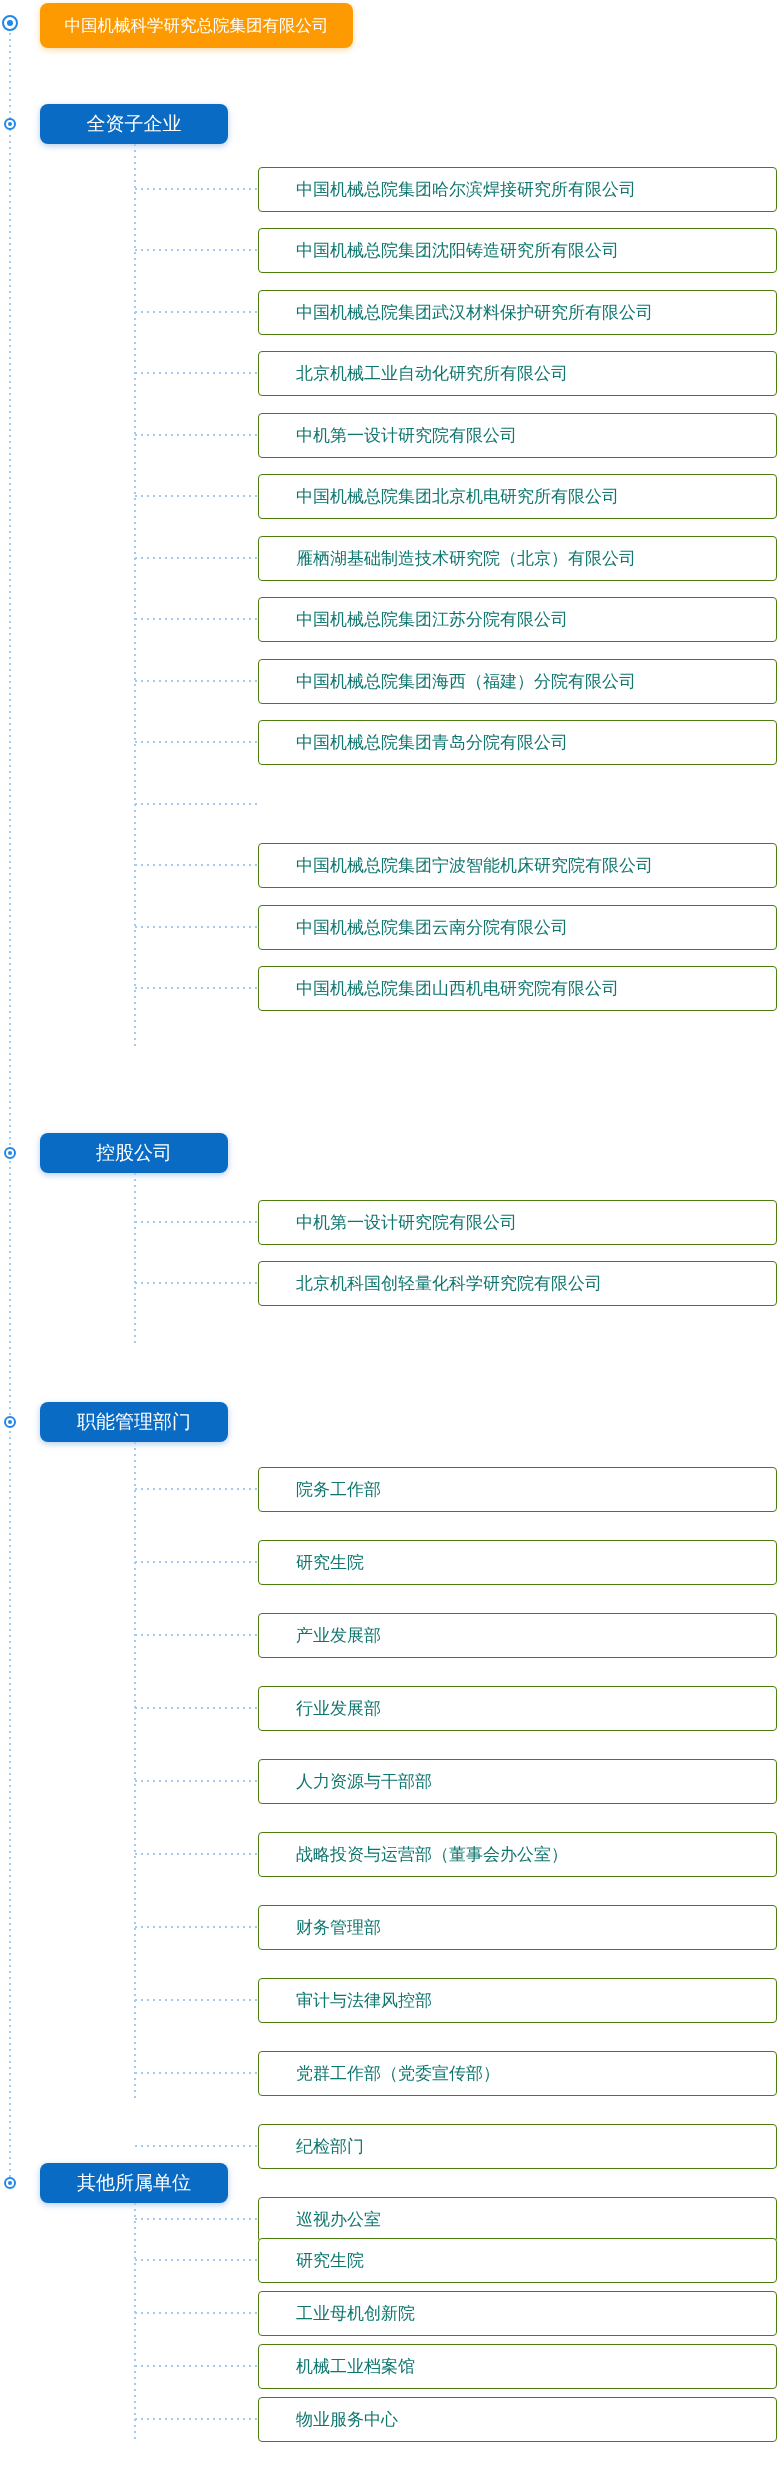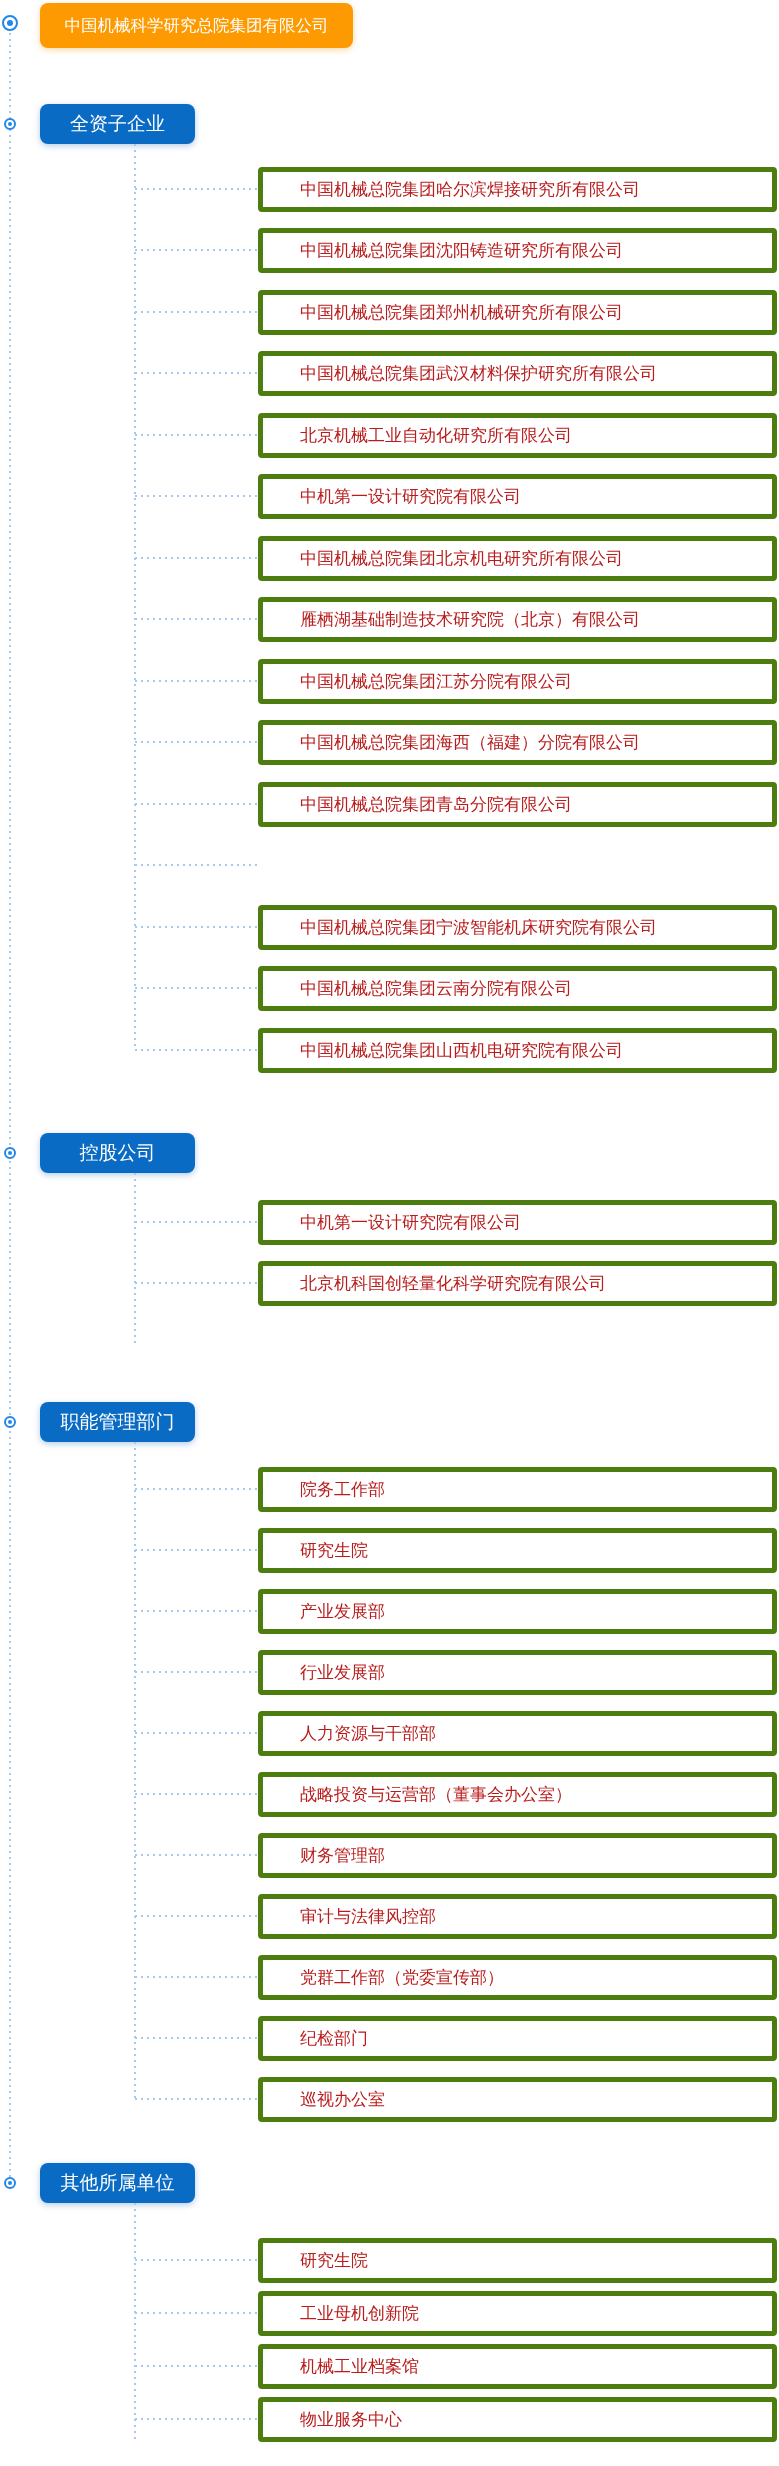--- a/index.html
+++ b/index.html
@@ -22,31 +22,31 @@
   .marker.root::after { width:6px; height:6px; }
 
   
   .org-root { position:absolute; left:40px; top:3px; width:313px; height:45px;
     background:#fd9a01; border-radius:8px; color:#fff; font-size:16.5px;
     display:flex; align-items:center; justify-content:center;
     box-shadow:0 2px 6px rgba(250,150,0,.35); cursor:default; }
 
   
   .section { position:absolute; left:0; width:100%; }
-  .sec-header { position:absolute; left:40px; top:0; width:155px; height:40px;
+  .sec-header { position:absolute; left:40px; top:0; width:188px; height:40px;
     background:#0a6bc5; border-radius:8px; color:#fff; font-size:19px;
     display:flex; align-items:center; justify-content:center;
     box-shadow:0 2px 6px rgba(10,90,180,.30); cursor:default; }
   .items { position:absolute; left:0; width:100%; display:flex; flex-direction:column; }
   .item { position:relative; height:45px; }
   .item .connector { left:135px; width:122px; top:21px; }
   .item .box { position:absolute; left:258px; right:2px; top:0; height:45px;
-    background:#fff; border:5px solid #4d7c0f; border-radius:4px;
+    background:#fff; border:1px solid #4d7c0f; border-radius:4px;
     display:flex; align-items:center; padding-left:37px;
-    color:#b91c1c; font-size:17px; white-space:nowrap; overflow:hidden; }
+    color:#0f766e; font-size:17px; white-space:nowrap; overflow:hidden; }
 </style>
 </head>
 <body>
 
 <div class="canvas">
 
   <div class="dotted-v" style="left:9px; top:33px; height:2144px;"></div>
 
   <span class="marker root" style="left:2px; top:15px;"></span>
   <div class="org-root">中国机械科学研究总院集团有限公司</div>
@@ -59,24 +59,20 @@
       <div class="item">
         <div class="dotted-h connector"></div>
         <div class="box">中国机械总院集团哈尔滨焊接研究所有限公司</div>
       </div>
       <div class="item">
         <div class="dotted-h connector"></div>
         <div class="box">中国机械总院集团沈阳铸造研究所有限公司</div>
       </div>
       <div class="item">
         <div class="dotted-h connector"></div>
-        <div class="box">中国机械总院集团郑州机械研究所有限公司</div>
-      </div>
-      <div class="item">
-        <div class="dotted-h connector"></div>
         <div class="box">中国机械总院集团武汉材料保护研究所有限公司</div>
       </div>
       <div class="item">
         <div class="dotted-h connector"></div>
         <div class="box">北京机械工业自动化研究所有限公司</div>
       </div>
       <div class="item">
         <div class="dotted-h connector"></div>
         <div class="box">中机第一设计研究院有限公司</div>
       </div>
@@ -131,21 +127,21 @@
         <div class="dotted-h connector"></div>
         <div class="box">北京机科国创轻量化科学研究院有限公司</div>
       </div>
     </div>
   </div>
 
   <div class="section" style="top:1402px;">
     <span class="marker" style="left:4px; top:14px;"></span>
     <div class="sec-header">职能管理部门</div>
     <div class="dotted-v" style="left:134px; top:40px; height:657px;"></div>
-    <div class="items" style="top:64.5px; gap:16px;">
+    <div class="items" style="top:64.5px; gap:28px;">
       <div class="item">
         <div class="dotted-h connector"></div>
         <div class="box">院务工作部</div>
       </div>
       <div class="item">
         <div class="dotted-h connector"></div>
         <div class="box">研究生院</div>
       </div>
       <div class="item">
         <div class="dotted-h connector"></div>

